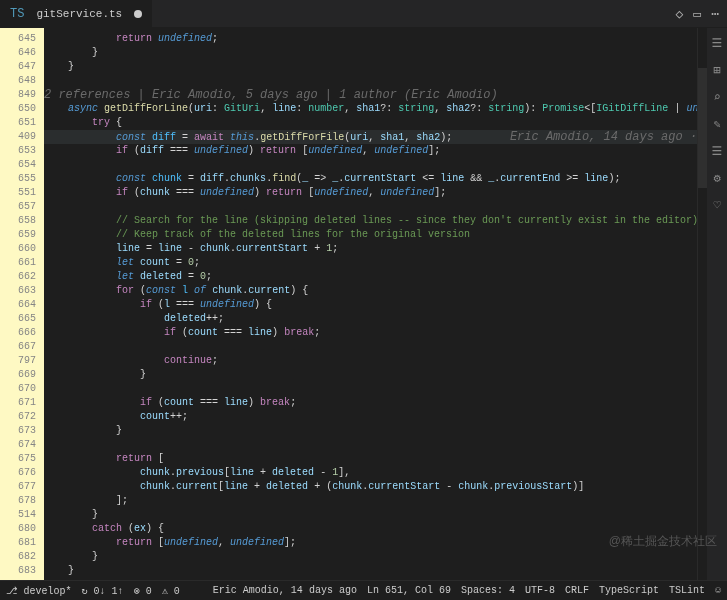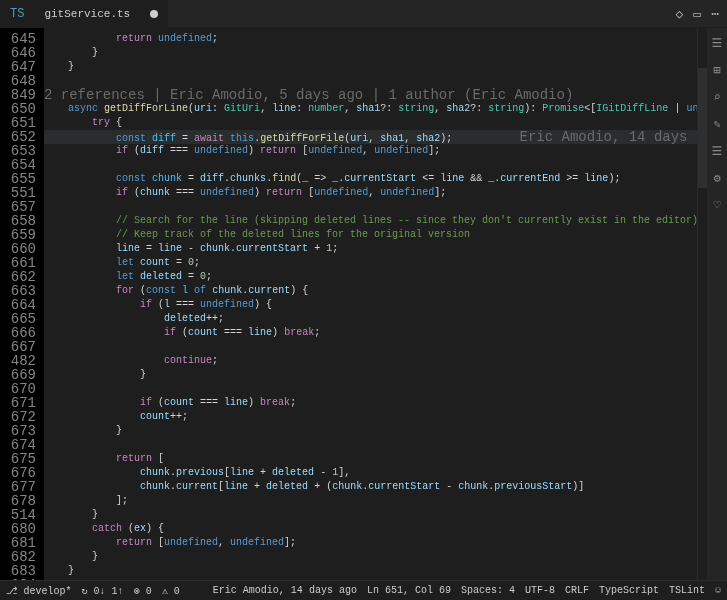--- a/index.html
+++ b/index.html
@@ -1,31 +1,31 @@
 <!DOCTYPE html>
 <html><head>
 <meta charset="utf-8">
 <style>
 * { margin: 0; padding: 0; box-sizing: border-box; }
 html, body { width: 727px; height: 600px; overflow: hidden; font-family: Consolas, 'Courier New', monospace; background: #1e1e1e; color: #d4d4d4; }
 .editor { display: flex; flex-direction: column; height: 100%; }
 .tabbar { display: flex; align-items: center; height: 28px; background: #252526; border-bottom: 1px solid #1e1e1e; }
-.tab { display: flex; align-items: center; gap: 20px; padding: 0 10px; height: 100%; background: #1e1e1e; color: #ccc; font-size: 11px; border-right: 1px solid #252526; }
+.tab { display: flex; align-items: center; gap: 12px; padding: 0 10px; height: 100%; background: #1e1e1e; color: #ccc; font-size: 11px; border-right: 1px solid #252526; }
 .tab .dot { width: 8px; height: 8px; border-radius: 50%; background: #ccc; display:inline-block; }
 .tab .file-icon { color: #519aba; font-size: 12px; }
 .tabbar .spacer { flex: 1; }
 .tabbar .actions { display: flex; gap: 10px; padding-right: 8px; color: #aaa; font-size: 13px; }
 .tabbar .actions span { cursor: pointer; }
 .main { flex: 1; display: flex; position: relative; overflow: hidden; }
-.gutter { width: 44px; background: #000000; color: #858585; font-size: 14px; text-align: right; padding-right: 8px; line-height: 14px; padding-top: 4px; user-select: none; }
+.gutter { width: 44px; background: #fef9c3; color: #858585; font-size: 10px; text-align: right; padding-right: 8px; line-height: 14px; padding-top: 4px; user-select: none; }
 .code { flex: 1; font-size: 10px; line-height: 14px; padding-top: 4px; white-space: pre; overflow: hidden; position: relative; }
 .code .line { height: 14px; }
 .code .hl { background: #2a2d2e; }
-.ann { color: #6a6a6a; font-size: 14px; }
-.kw { color: #569cd6; }
+.ann { color: #6a6a6a; font-size: 12px; font-style: italic; }
+.kw { color: #569cd6; font-style: italic; }
 .ctl { color: #c586c0; }
 .fn { color: #dcdcaa; }
 .num { color: #b5cea8; }
 .type { color: #4ec9b0; }
 .cmt { color: #6a9955; }
 .var { color: #9cdcfe; }
 .const { color: #4fc1ff; }
 .minimap { width: 10px; background: #1e1e1e; border-left: 1px solid #2a2a2a; }
 .minimap .thumb { background: rgba(255,255,255,0.08); height: 120px; margin-top: 40px; }
 .sidebar-right { width: 20px; background: #252526; display: flex; flex-direction: column; align-items: center; gap: 12px; padding-top: 8px; color: #888; font-size: 12px; }
@@ -70,37 +70,37 @@
   <div class="main">
     <div class="gutter" id="gutter">
         <div class="line">645</div>
         <div class="line">646</div>
         <div class="line">647</div>
         <div class="line">648</div>
         <div class="line"></div>
         <div class="line">849</div>
         <div class="line">650</div>
         <div class="line">651</div>
-        <div class="line">652</div>
+        <div class="line">409</div>
         <div class="line">653</div>
         <div class="line">654</div>
         <div class="line">655</div>
         <div class="line">551</div>
         <div class="line">657</div>
         <div class="line">658</div>
         <div class="line">659</div>
         <div class="line">660</div>
         <div class="line">661</div>
         <div class="line">662</div>
         <div class="line">663</div>
         <div class="line">664</div>
         <div class="line">665</div>
         <div class="line">666</div>
         <div class="line">667</div>
-        <div class="line">482</div>
+        <div class="line">797</div>
         <div class="line">669</div>
         <div class="line">670</div>
         <div class="line">671</div>
         <div class="line">672</div>
         <div class="line">673</div>
         <div class="line">674</div>
         <div class="line">675</div>
         <div class="line">676</div>
         <div class="line">677</div>
         <div class="line">678</div>
@@ -118,20 +118,21 @@
       </div>
     <div class="sidebar-right">
       <span class="icon i4"></span>
       <span class="icon i5"></span>
       <span class="icon i6"></span>
       <span class="icon i7"></span>
       <span class="icon i4"></span>
       <span class="icon i8"></span>
       <span class="icon i9"></span>
     </div>
+    <div class="watermark">@稀土掘金技术社区</div>
   </div>
 
   <div class="status dark">
     <div class="left">
       <span><span class="branch"></span> <span>develop*</span></span>
       <span><span class="sync"></span> <span>0↓ 1↑</span></span>
       <span><span class="err"></span> <span>0</span></span>
       <span><span class="warn"></span> <span>0</span></span>
     </div>
     <div class="right">

